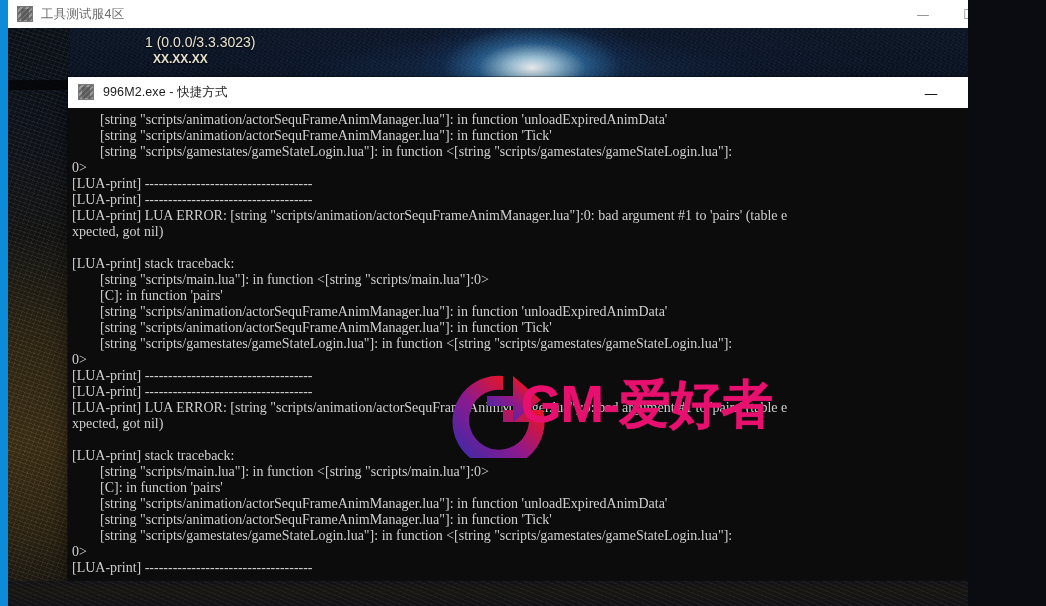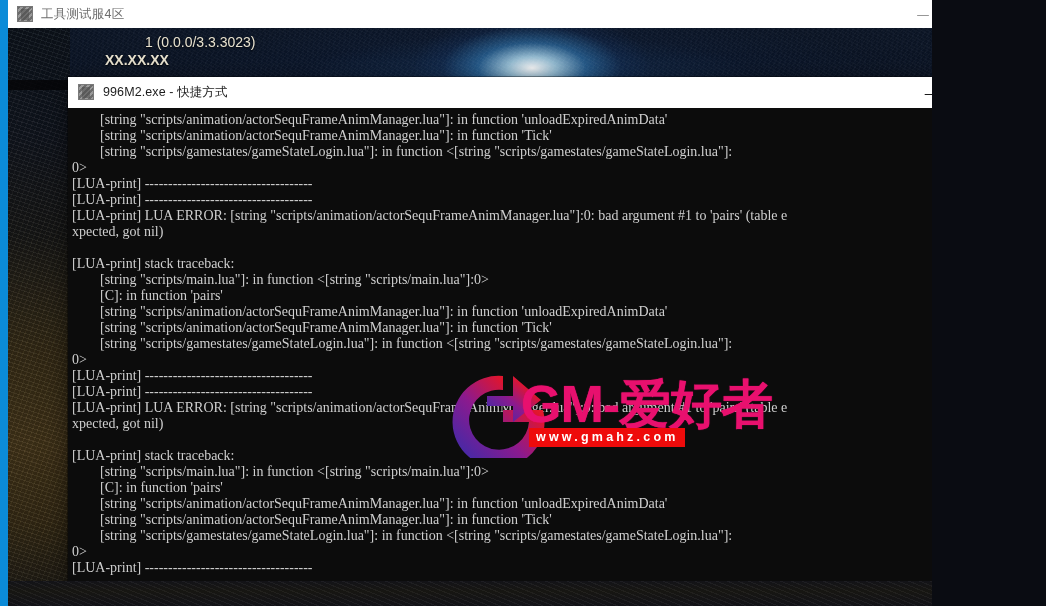--- a/index.html
+++ b/index.html
@@ -10,20 +10,21 @@
     overflow: hidden;
     background: #0a0c12;
     font-family: "Liberation Sans", sans-serif;
   }
 
   #root {
     position: relative;
     width: 932px;
     height: 606px;
     overflow: hidden;
+    padding-left: 36px;
   }
 
   
   .desktop-bg {
     position: absolute;
     left: 0; top: 0;
     width: 1046px; height: 606px;
     background: #0b8bd8;
   }
   .desktop-bg-right {
@@ -152,21 +153,21 @@
     position: absolute;
     left: 97px;
     top: 6px;
     color: #e8e2cf;
     font-family: "Liberation Sans", sans-serif;
     text-shadow: 0 1px 2px rgba(0,0,0,.9);
     line-height: 1.28;
     z-index: 4;
   }
   .game-hud .hud-line1 { font-size: 14px; margin-left: 40px; }
-  .game-hud .hud-line2 { font-size: 14px; font-weight: bold; }
+  .game-hud .hud-line2 { font-size: 12px; font-weight: bold; margin-left: 48px; }
 
   
   .console-window {
     position: absolute;
     left: 68px;
     top: 77px;
     width: 978px;
     height: 504px;
     background: #c4b5fd;
     box-shadow: 0 0 0 1px rgba(0,0,0,0.35), 0 6px 22px rgba(0,0,0,0.55);
@@ -422,21 +423,20 @@
               <stop offset="0%" stop-color="#2b2fb0"></stop>
               <stop offset="45%" stop-color="#8b1a8e"></stop>
               <stop offset="75%" stop-color="#e0152e"></stop>
               <stop offset="100%" stop-color="#f03020"></stop>
             </linearGradient>
           </defs>
           <path d="M60 24 A30 30 0 1 0 86 56 L60 56 L60 44 L100 44 A46 46 0 1 1 60 10 Z" fill="url(#gg)"></path>
           <path d="M44 30 L70 30 L70 10 L98 34 L70 56 L70 40 L44 40 Z" fill="url(#gg)"></path>
         </svg>
         <div class="wm-text">GM-爱好者</div>
-        <div class="wm-url">www.gmahz.com</div>
       </div>
 
       <div class="scrollbar">
         <div class="scroll-arrow up">∧</div>
         <div class="scroll-thumb"></div>
         <div class="scroll-arrow down">∨</div>
       </div>
 
     </div>
 

